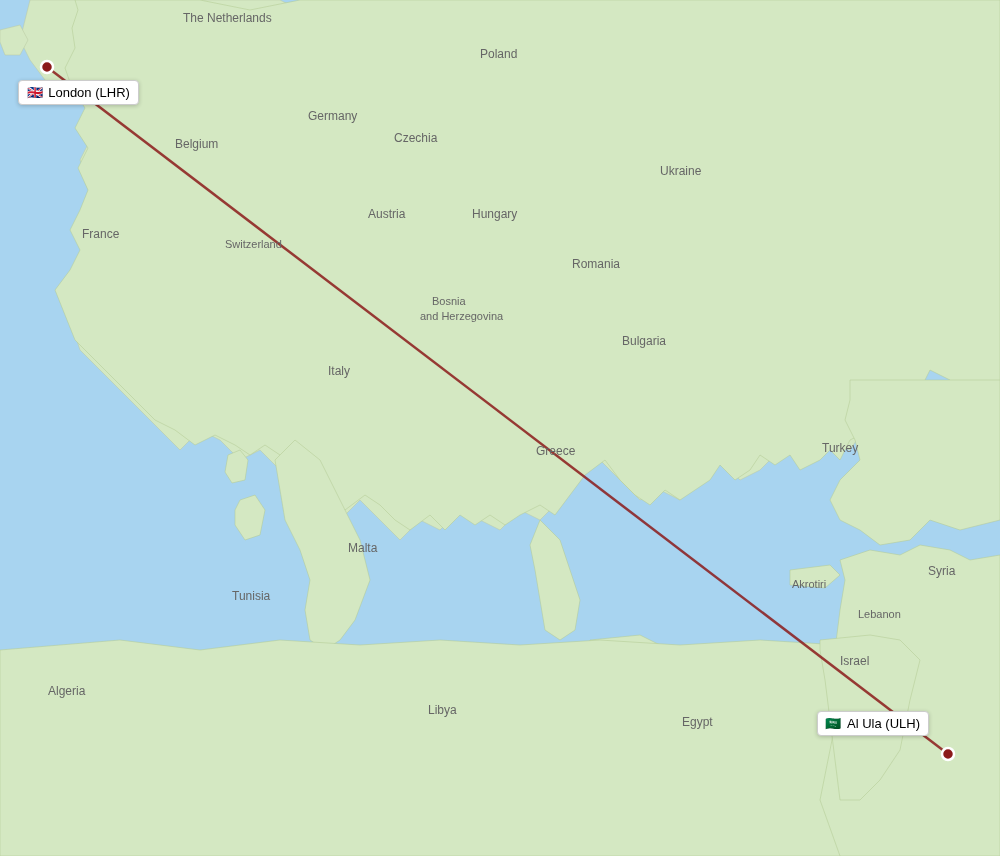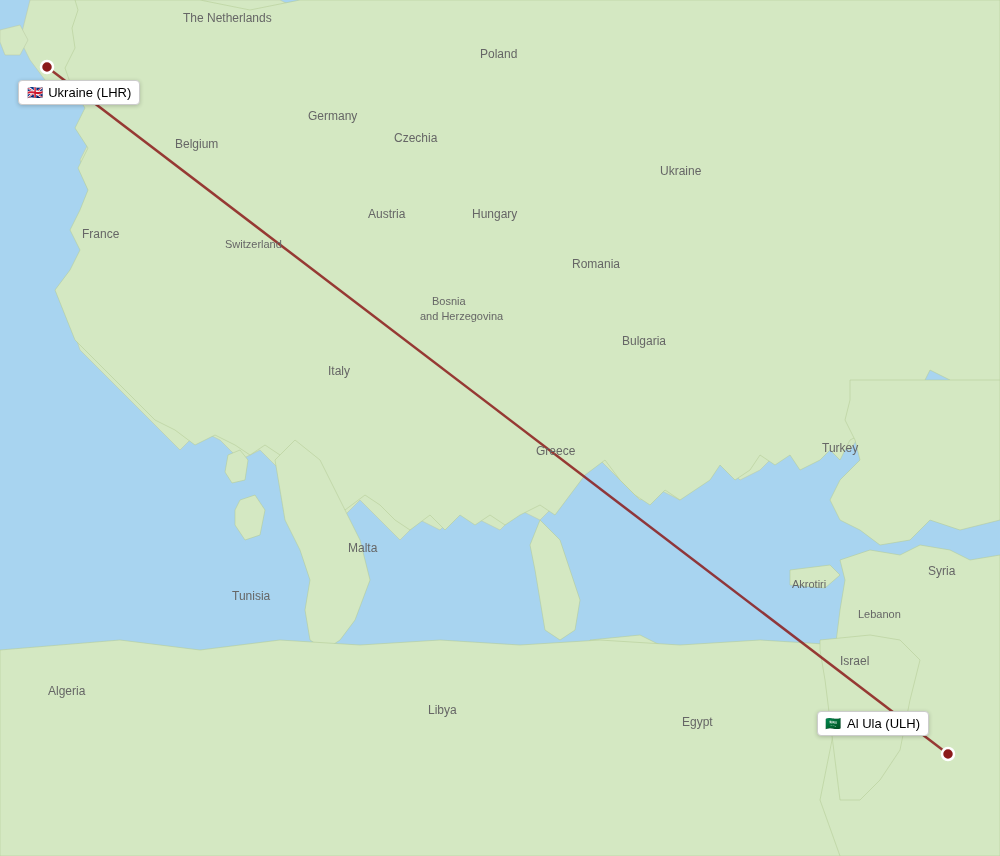--- a/index.html
+++ b/index.html
@@ -124,20 +124,20 @@
     <text x="428" y="714" font-size="12" fill="#666" font-family="Arial, sans-serif">Libya</text>
     <text x="682" y="726" font-size="12" fill="#666" font-family="Arial, sans-serif">Egypt</text>
     <text x="792" y="588" font-size="11" fill="#666" font-family="Arial, sans-serif">Akrotiri</text>
     <text x="858" y="618" font-size="11" fill="#666" font-family="Arial, sans-serif">Lebanon</text>
     <text x="928" y="575" font-size="12" fill="#666" font-family="Arial, sans-serif">Syria</text>
     <text x="840" y="665" font-size="12" fill="#666" font-family="Arial, sans-serif">Israel</text>
   </svg>
 
   <div class="airport-label" id="london-label">
     <span>🇬🇧</span>
-    <span>Ukraine (LHR)</span>
+    <span>London (LHR)</span>
   </div>
 
   <div class="airport-label" id="alula-label">
     <span>🇸🇦</span>
     <span>Al Ula (ULH)</span>
   </div>
 </div>
 
 </body></html>

